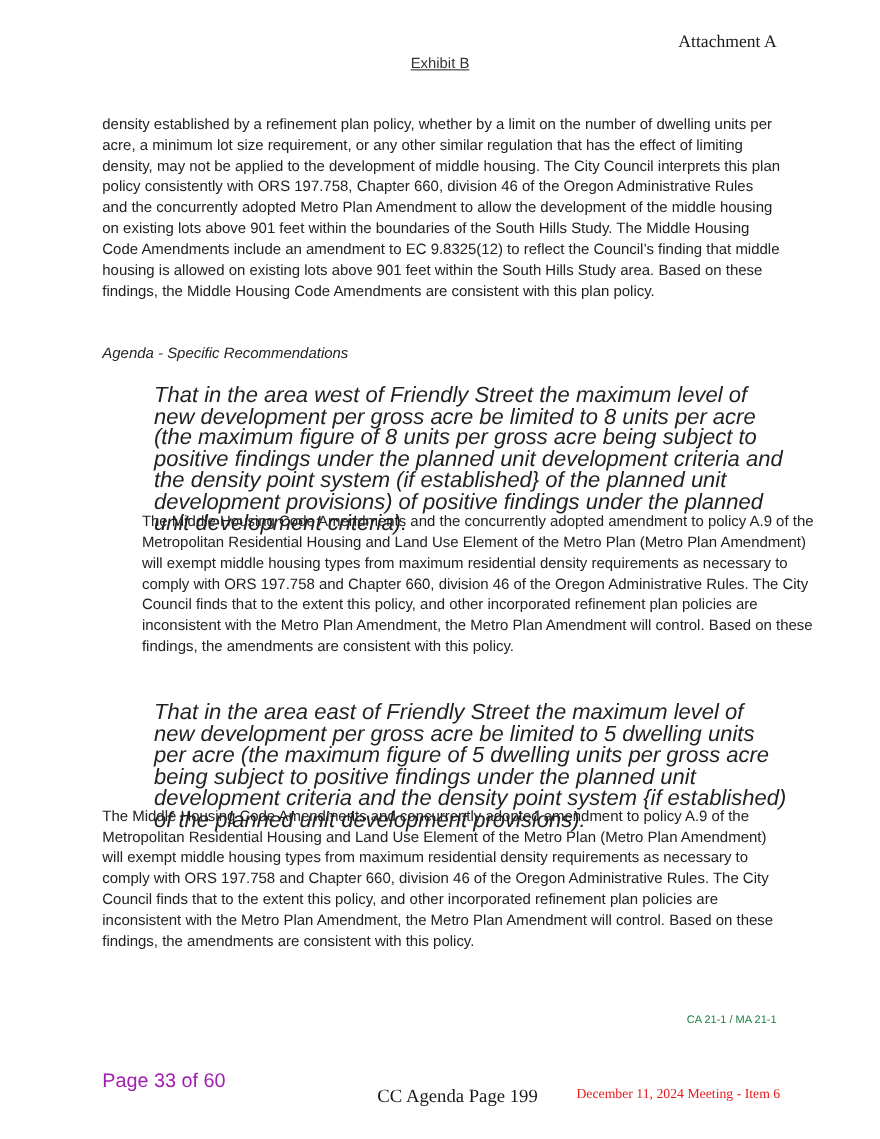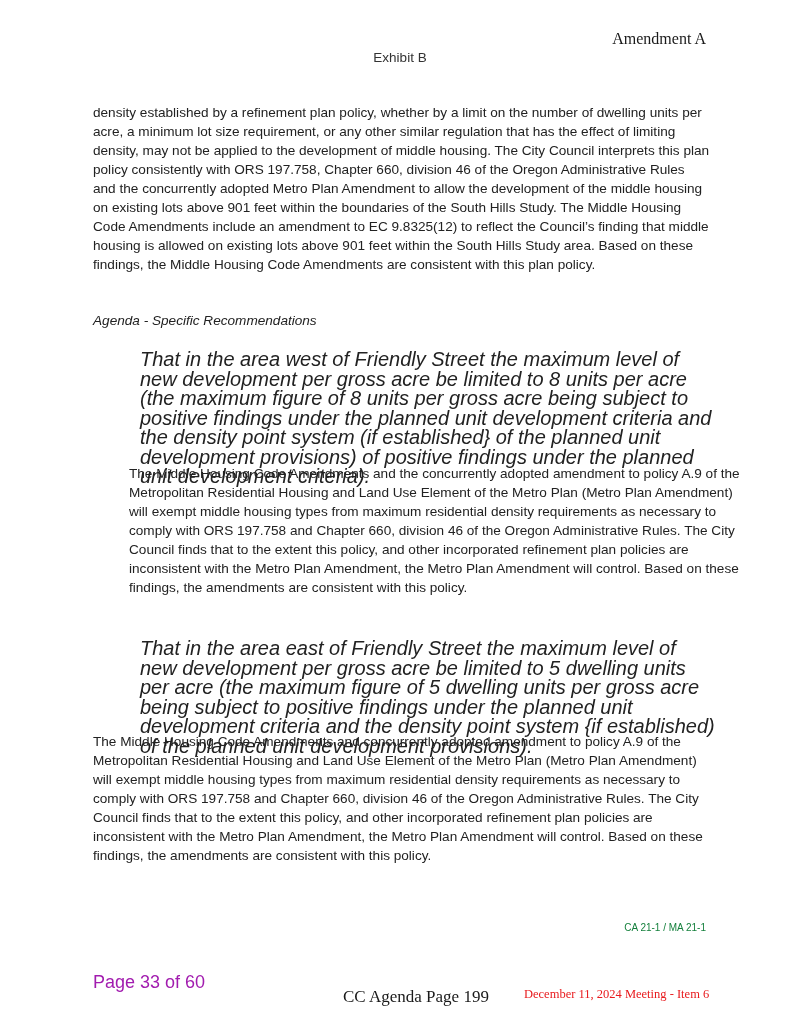--- a/index.html
+++ b/index.html
@@ -1,38 +1,38 @@
 <!DOCTYPE html>
 <html><head>
 <meta charset="utf-8">
 <style>
   html, body { margin: 0; padding: 0; background: #ffffff; }
   body { width: 800px; height: 1035px; position: relative; overflow: hidden; color: #222222; }
   .sans { font-family: "Liberation Sans", "DejaVu Sans", sans-serif; }
   .serif { font-family: "Liberation Serif", "DejaVu Serif", serif; }
   #attachment { position: absolute; top: 30px; right: 94px; font-size: 16px; color: #1a1a1a; }
-  #exhibit { position: absolute; top: 50px; left: 0; width: 800px; text-align: center; font-size: 13.5px; color: #333; }
+  #exhibit { position: absolute; top: 50px; left: 0; width: 800px; text-align: center; font-size: 13.5px; color: #333; text-decoration: underline; }
   .body-text { position: absolute; left: 93px; width: 618px; font-size: 13.6px; line-height: 19px; color: #222; margin: 0; }
   .quote { position: absolute; left: 140px; width: 575px; font-size: 20px; line-height: 19.5px; font-style: italic; color: #222; margin: 0; }
   .subhead { position: absolute; left: 93px; font-size: 13.6px; font-style: italic; color: #222; margin: 0; }
   #p1 { top: 103px; }
   #h1 { top: 313px; }
   #q1 { top: 350px; }
   #p2 { top: 464px; margin-left: 36px; }
   #q2 { top: 639px; }
   #p3 { top: 732px; }
   #page-num { position: absolute; top: 972px; left: 93px; font-size: 18px; color: #a21caf; }
   #doc-code { position: absolute; top: 922px; right: 94px; font-size: 10px; color: #15803d; }
   #agenda-page { position: absolute; top: 987px; left: 343px; font-size: 17px; color: #1a1a1a; }
   #meeting { position: absolute; top: 987px; left: 524px; font-size: 12.5px; }
 </style>
 </head>
 <body>
 
-<div id="attachment" class="serif">Amendment A</div>
+<div id="attachment" class="serif">Attachment A</div>
 <div id="exhibit" class="sans">Exhibit B</div>
 
 <p id="p1" class="body-text sans">density established by a refinement plan policy, whether by a limit on the number of dwelling units per acre, a minimum lot size requirement, or any other similar regulation that has the effect of limiting density, may not be applied to the development of middle housing.  The City Council interprets this plan policy consistently with ORS 197.758, Chapter 660, division 46 of the Oregon Administrative Rules and the concurrently adopted Metro Plan Amendment to allow the development of the middle housing on existing lots above 901 feet within the boundaries of the South Hills Study.  The Middle Housing Code Amendments include an amendment to EC 9.8325(12) to reflect the Council’s finding that middle housing is allowed on existing lots above 901 feet within the South Hills Study area. Based on these findings, the Middle Housing Code Amendments are consistent with this plan policy.</p>
 <p id="h1" class="subhead sans">Agenda - Specific Recommendations</p>
 <p id="q1" class="quote sans">That in the area west of Friendly Street the maximum level of new development per gross acre be limited to 8 units per acre (the maximum figure of 8 units per gross acre being subject to positive findings under the planned unit development criteria and the density point system (if established} of the planned unit development provisions) of positive findings under the planned unit development criteria).</p>
 <p id="p2" class="body-text sans">The Middle Housing Code Amendments and the concurrently adopted amendment to policy A.9 of the Metropolitan Residential Housing and Land Use Element of the Metro Plan (Metro Plan Amendment) will exempt middle housing types from maximum residential density requirements as necessary to comply with ORS 197.758 and Chapter 660, division 46 of the Oregon Administrative Rules.  The City Council finds that to the extent this policy, and other incorporated refinement plan policies are inconsistent with the Metro Plan Amendment, the Metro Plan Amendment will control. Based on these findings, the amendments are consistent with this policy.</p>
 <p id="q2" class="quote sans">That in the area east of Friendly Street the maximum level of new development per gross acre be limited to 5 dwelling units per acre (the maximum figure of 5 dwelling units per gross acre being subject to positive findings under the planned unit development criteria and the density point system {if established) of the planned unit development provisions).</p>
 <p id="p3" class="body-text sans">The Middle Housing Code Amendments and concurrently adopted amendment to policy A.9 of the Metropolitan Residential Housing and Land Use Element of the Metro Plan (Metro Plan Amendment) will exempt middle housing types from maximum residential density requirements as necessary to comply with ORS 197.758 and Chapter 660, division 46 of the Oregon Administrative Rules.  The City Council finds that to the extent this policy, and other incorporated refinement plan policies are inconsistent with the Metro Plan Amendment, the Metro Plan Amendment will control. Based on these findings, the amendments are consistent with this policy.</p>
 
 <div id="page-num" class="sans">Page 33 of 60</div>

